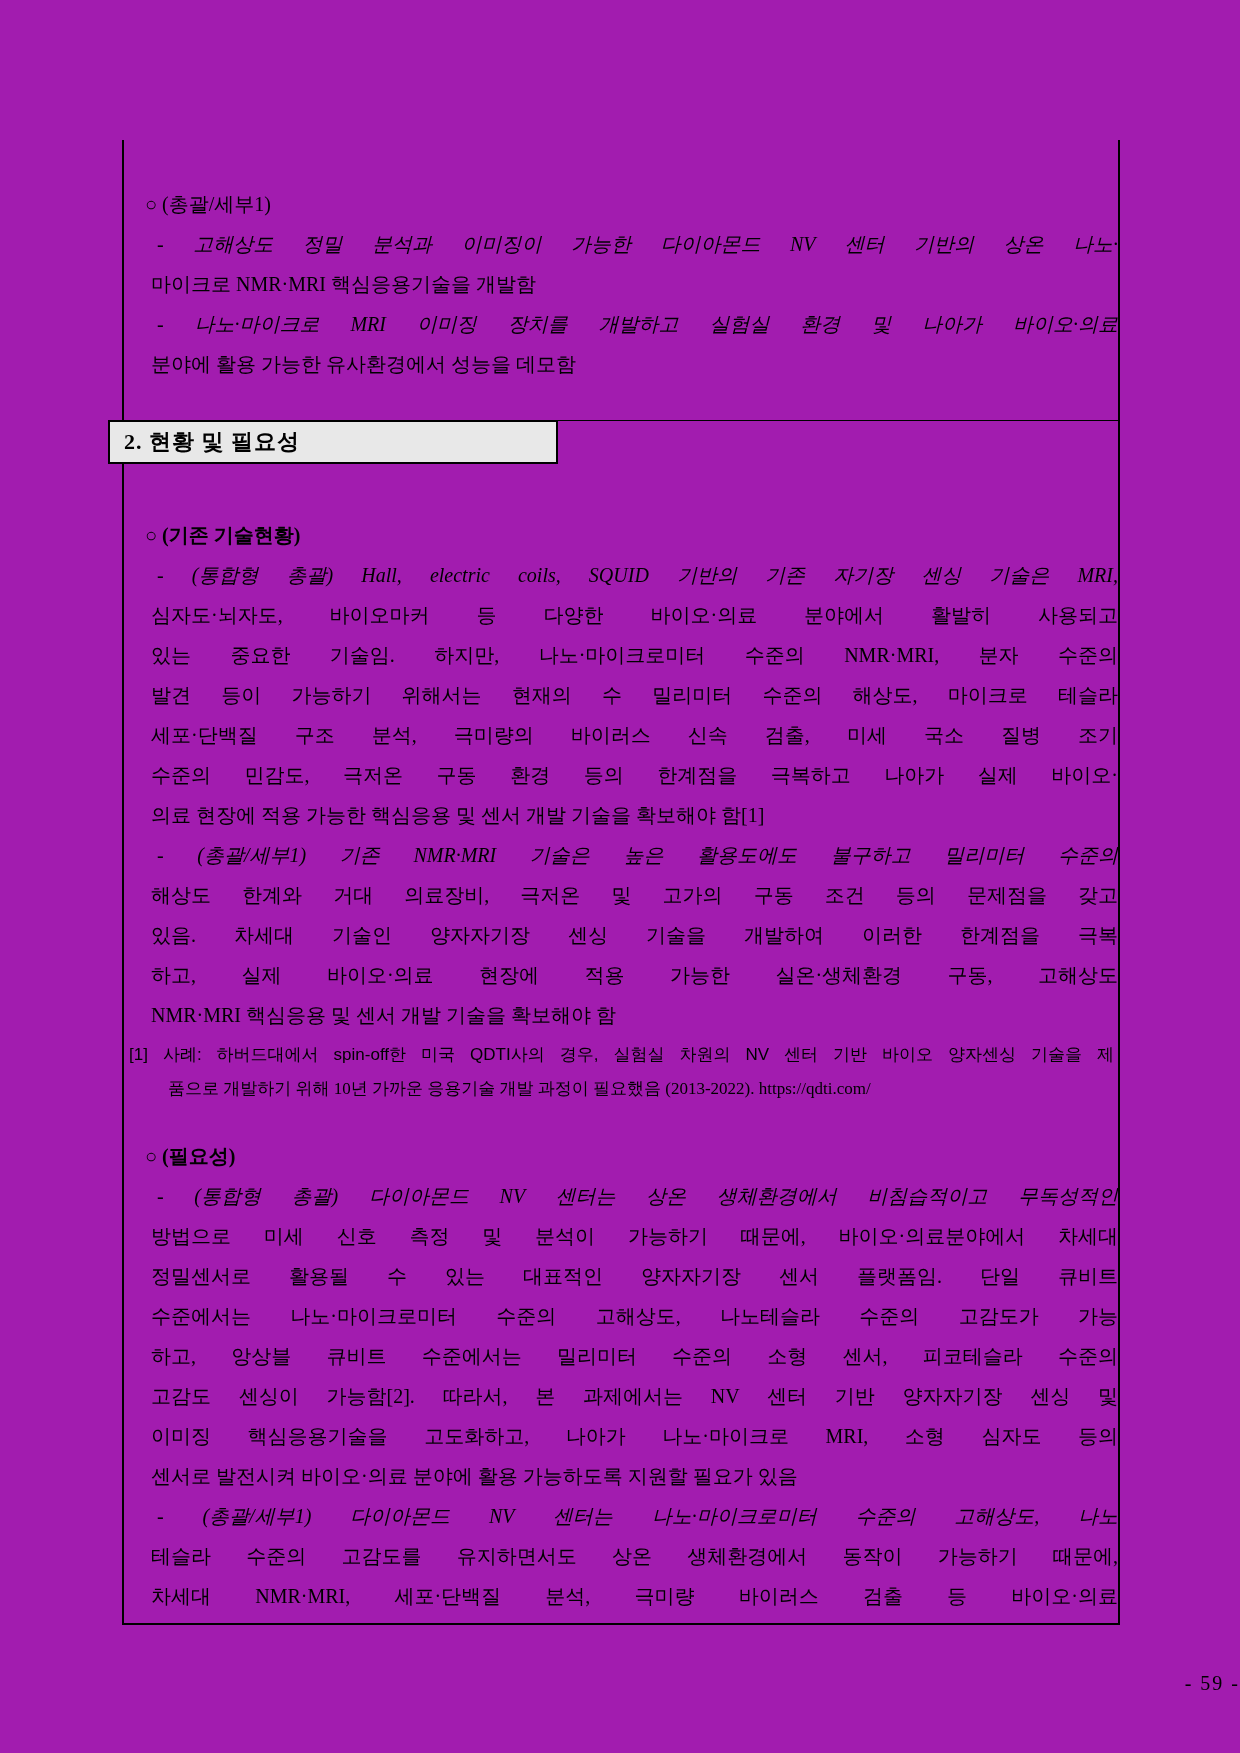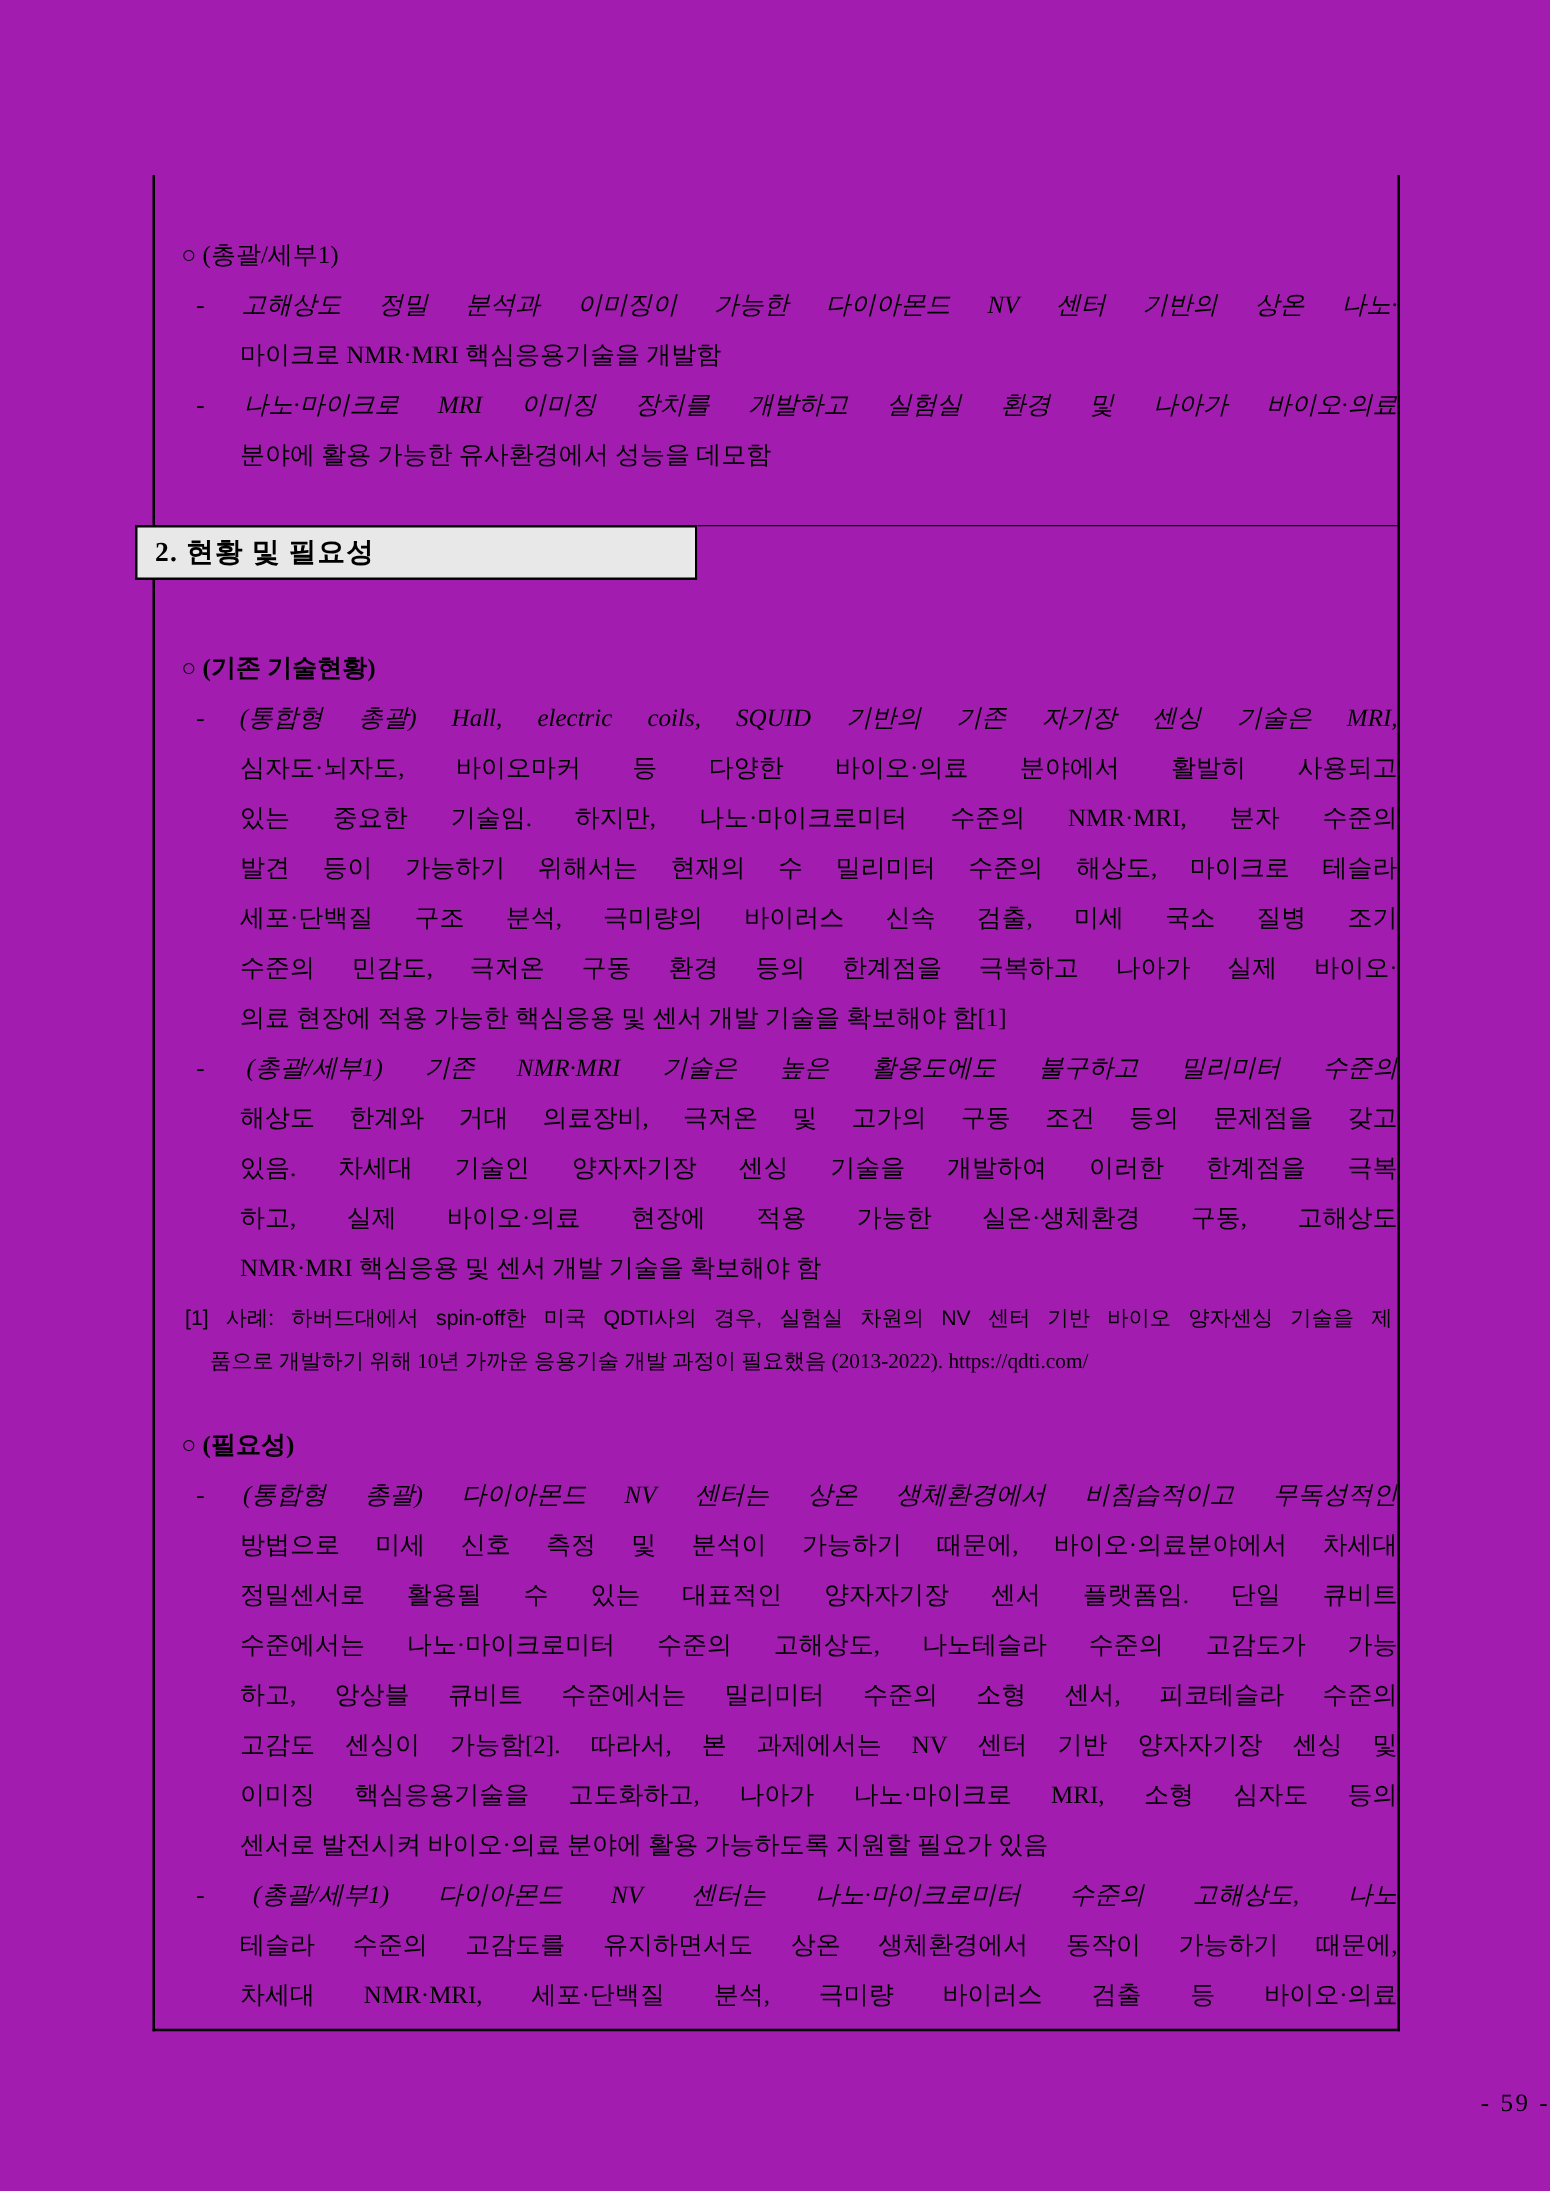--- a/index.html
+++ b/index.html
@@ -25,30 +25,30 @@
     font-size:22px;font-weight:bold;line-height:40px;padding-left:14px;
     letter-spacing:1px;
   }
   .txt{position:absolute;left:124px;width:994px;font-size:20px;}
   .txt .ln{height:40px;line-height:40px;overflow:hidden;word-break:keep-all;white-space:normal;}
   .sec-a{top:184px;}
   .sec-b{top:515px;}
   .sec-c{top:1136px;}
   .t1{padding-left:21px;}
   .first{padding-left:33px;font-style:italic;}
-  .cont{padding-left:68px;}
+  .cont{padding-left:27px;}
   .jf{text-align:justify;text-align-last:justify;}
   .endl{text-align:left;text-align-last:left;}
   .bold{font-weight:bold;}
   .footnote{
     position:absolute;left:124px;top:1038px;width:990px;
     font-family:"Liberation Sans","DejaVu Sans",sans-serif;font-size:17px;
   }
   .footnote .fln{height:34px;line-height:34px;overflow:hidden;word-break:keep-all;}
-  .fl1{padding-left:24px;}
+  .fl1{padding-left:5px;}
   .fl2{padding-left:44px;font-family:Liberation Serif, serif;}
   .page-number{
     position:absolute;left:0;top:1668px;width:1240px;height:30px;
     text-align:right;font-size:20px;line-height:30px;letter-spacing:2px;
   }
 </style>
 </head>
 <body>
 
 <div class="page">

